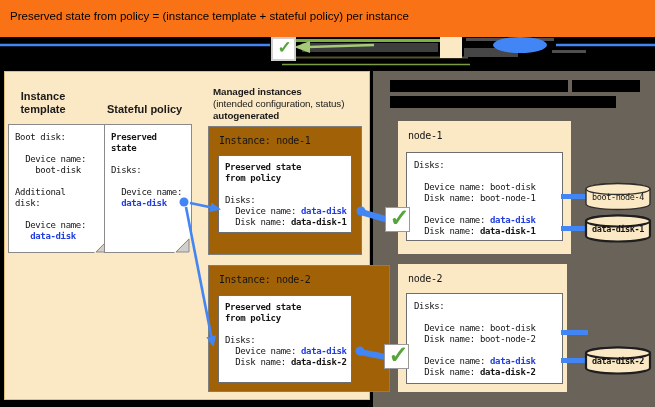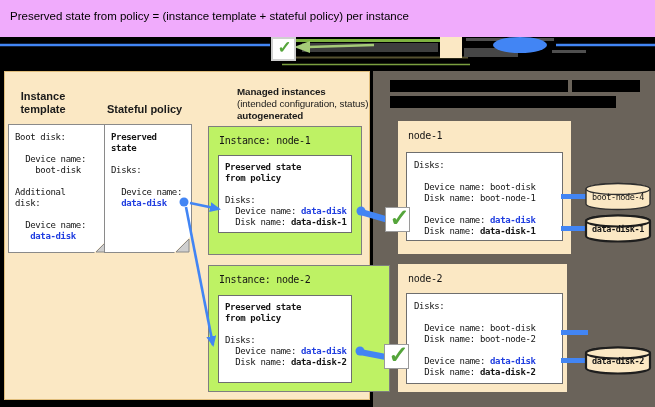--- a/index.html
+++ b/index.html
@@ -1,45 +1,45 @@
 <!DOCTYPE html>
 <html><head>
 <meta charset="utf-8">
 <style>
   html,body{margin:0;padding:0;background:#000;}
   .page{position:relative;width:655px;height:407px;background:#000;overflow:hidden;
         font-family:"Liberation Sans",sans-serif;}
   
-  .topbar{position:absolute;left:0;top:0;width:655px;height:37px;background:#f0abfc;}
+  .topbar{position:absolute;left:0;top:0;width:655px;height:37px;background:#f97316;}
   .title{position:absolute;left:10px;top:10px;font-size:11.5px;color:#000;}
   
   .legend{position:absolute;left:0;top:37px;width:655px;height:34px;background:#000;}
   .band-check{position:absolute;left:271px;top:0;width:21px;height:20px;background:#fff;
               border:2px solid #CFCFCF;display:flex;align-items:center;justify-content:center;}
   .band-check .chk{font-size:17px;font-weight:bold;color:#55A53B;line-height:0;transform:translate(1px,-1px);}
   
   .panel-left{position:absolute;left:4px;top:71px;width:366px;height:329px;background:#FBE8C4;
               border:1px solid #E0BD7B;box-sizing:border-box;}
   .panel-right{position:absolute;left:373px;top:71px;width:282px;height:336px;background:#6A635A;}
   .bar{position:absolute;height:12px;background:#000;}
   
   .h{position:absolute;font-weight:bold;font-size:11px;color:#1A1A1A;line-height:13px;}
-  .mh{position:absolute;font-size:9.8px;color:#1A1A1A;letter-spacing:-0.1px;line-height:12.5px;white-space:nowrap;margin-left:24px;}
+  .mh{position:absolute;font-size:9.8px;color:#1A1A1A;letter-spacing:-0.1px;line-height:12.5px;white-space:nowrap;}
   .b{font-weight:bold;}
   
   .pre{white-space:pre;font-family:"DejaVu Sans Mono",monospace;font-size:9px;line-height:11px;
        letter-spacing:-0.35px;color:#141414;}
   .blue{color:#1F3DE0;}
   .gap{margin-top:11px;}
   
   .doc{position:absolute;background:#fff;border:1px solid #8A8A8A;box-sizing:border-box;
        padding:7px 0 0 6px;}
   .fold{position:absolute;right:-1px;bottom:-1px;}
   
-  .ibox,.inner{position:absolute;background:#bef264;border:1px solid #7E7E7E;box-sizing:border-box;}
+  .ibox,.inner{position:absolute;background:#a16207;border:1px solid #7E7E7E;box-sizing:border-box;}
   .inner{border-color:#6E6E6E;padding:6px 0 0 6px;background:#fff;}
   .ilabel{position:absolute;left:10px;top:8px;font-size:10px;line-height:12px;letter-spacing:-0.3px;}
   .card{position:absolute;background:#FBE8C4;}
   .card .inner{padding:7px 0 0 7px;}
   .clabel{position:absolute;left:10px;top:9px;font-size:10px;line-height:12px;letter-spacing:-0.3px;}
   
   .cyl{position:absolute;width:68px;height:32px;}
   .cyl-label{position:absolute;left:0;right:0;top:11px;text-align:center;
              font-family:"DejaVu Sans Mono",monospace;font-size:8.5px;letter-spacing:-0.4px;color:#141414;}
   .stub{position:absolute;height:5px;background:#4285F4;}

